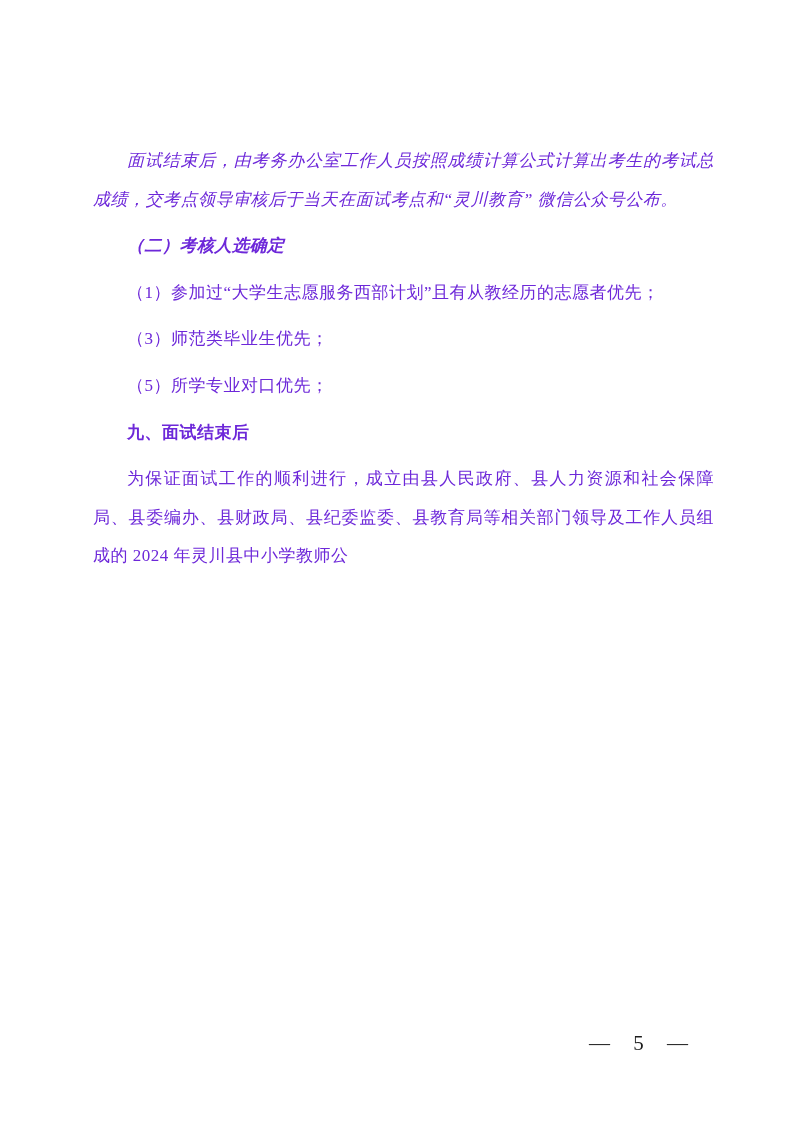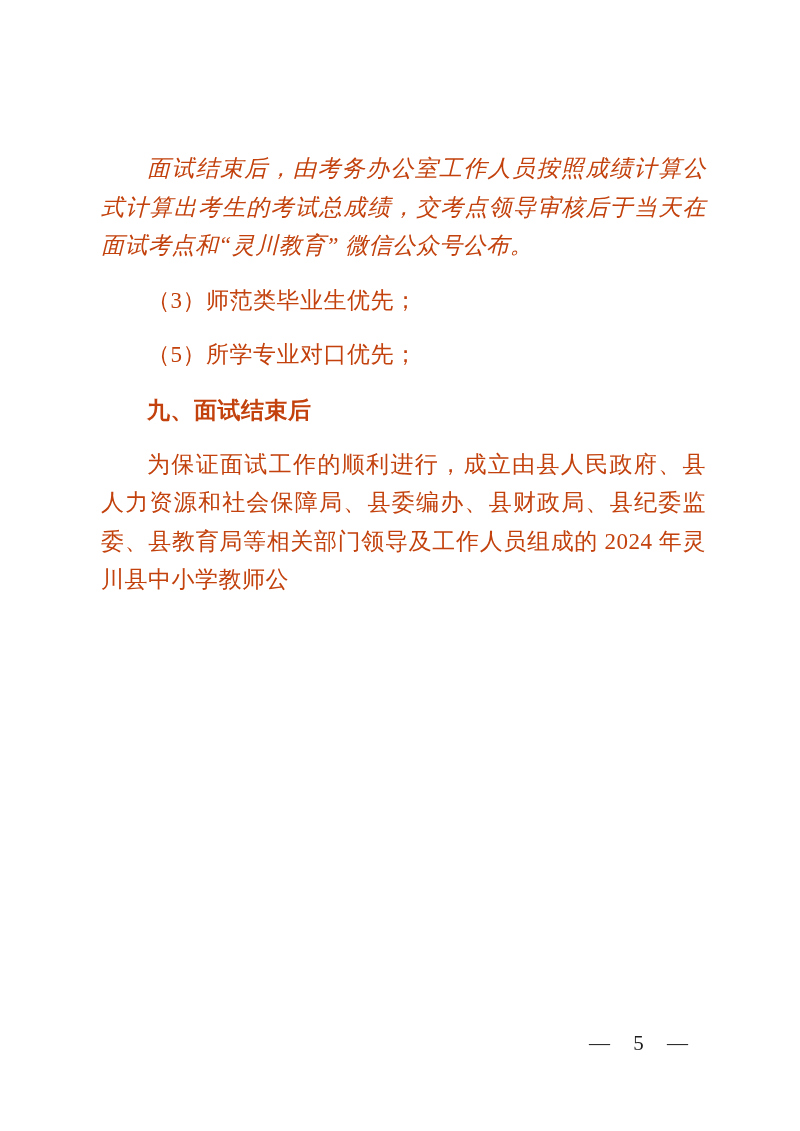--- a/index.html
+++ b/index.html
@@ -16,27 +16,27 @@
     font-family: "Liberation Serif", serif;
     color: #1c1c1c;
   }
   .text-block {
     position: absolute;
     left: 85px;
     right: 78px;
     top: 134px;
   }
   .para {
-    margin: 16px;
-    font-size: 23px;
+    margin: 8px;
+    font-size: 17px;
     line-height: 38.6px;
     text-align: justify;
     text-indent: 2em;
     letter-spacing: 0.5px;
-    color: #c2410c;
+    color: #6d28d9;
   }
   
   .kai {
     font-style: italic;
   }
   
   .sub-heading {
     font-style: italic;
     font-weight: bold;
   }
@@ -59,22 +59,24 @@
   }
 </style>
 </head>
 <body>
 
 <div class="page">
   <div class="text-block">
 
     <p class="para kai">面试结束后，由考务办公室工作人员按照成绩计算公式计算出考生的考试总成绩，交考点领导审核后于当天在面试考点和“灵川教育” 微信公众号公布。</p>
 
+    <p class="para sub-heading">（二）考核人选确定</p>
 
 
+    <p class="para">（1）参加过“大学生志愿服务西部计划”且有从教经历的志愿者优先；</p>
 
 
     <p class="para">（3）师范类毕业生优先；</p>
 
     <p class="para">（5）所学专业对口优先；</p>
 
 
     <p class="para hei-heading">九、面试结束后</p>
 
     <p class="para">为保证面试工作的顺利进行，成立由县人民政府、县人力资源和社会保障局、县委编办、县财政局、县纪委监委、县教育局等相关部门领导及工作人员组成的 2024 年灵川县中小学教师公</p>

